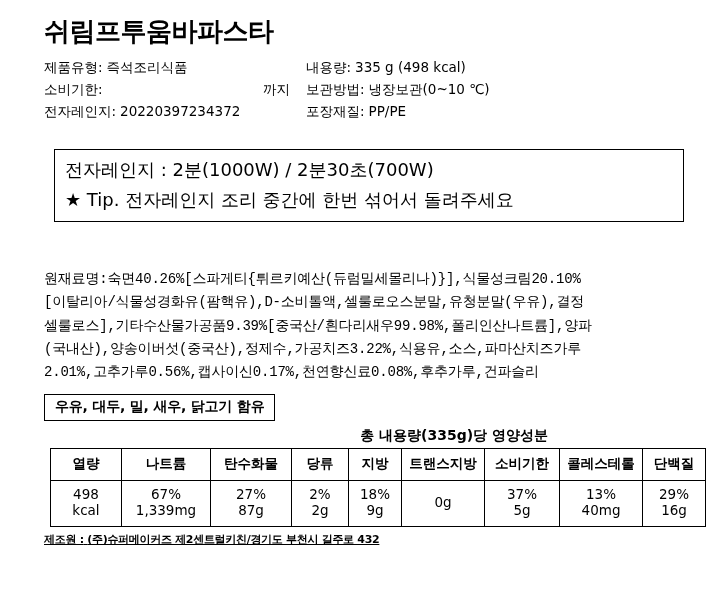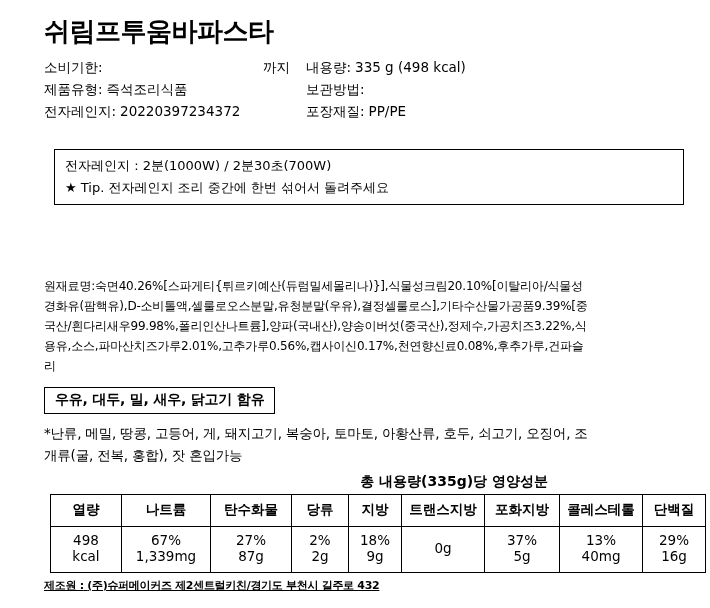--- a/index.html
+++ b/index.html
@@ -59,31 +59,32 @@
     width: 246px;
   }
 
   
   .cook-box {
     border: 1.6px solid #000;
     padding: 5px 10px 6px 10px;
     margin: 26px 0 0 10px;
     width: 630px;
     box-sizing: border-box;
-    font-size: 13px;
+    font-size: 18px;
     line-height: 1.68;
   }
 
   
   .ingredients {
-    margin-top: 72px;
-    font-size: 12px;
+    margin-top: 46px;
+    font-size: 14px;
     line-height: 1.66;
     letter-spacing: -0.2px;
     word-break: break-all;
+    font-family: Liberation Mono, monospace;
   }
   .allergen-box {
     display: inline-block;
     border: 1.6px solid #000;
     padding: 3px 10px 4px 10px;
     margin-top: 10px;
     font-size: 14px;
     font-weight: bold;
     letter-spacing: -0.2px;
   }
@@ -143,71 +144,71 @@
 </style>
 </head>
 <body>
 
 <div class="page">
 
   <div class="product-title">쉬림프투움바파스타</div>
 
   <div class="info-block">
     <div class="info-col-left">
+      <div class="info-row">
+        <span class="info-label">제품유형:</span>
+        <span class="info-value">즉석조리식품</span>
+      </div>
       <div class="info-row info-row-expiry">
         <span class="info-label">소비기한:</span>
         <span class="info-value">까지</span>
       </div>
       <div class="info-row">
-        <span class="info-label">제품유형:</span>
-        <span class="info-value">즉석조리식품</span>
-      </div>
-      <div class="info-row">
         <span class="info-label">전자레인지:</span>
         <span class="info-value">20220397234372</span>
       </div>
     </div>
     <div class="info-col-right">
       <div class="info-row">
         <span class="info-label">내용량:</span>
         <span class="info-value">335 g (498 kcal)</span>
       </div>
       <div class="info-row">
         <span class="info-label">보관방법:</span>
+        <span class="info-value">냉장보관(0~10 ℃)</span>
       </div>
       <div class="info-row">
         <span class="info-label">포장재질:</span>
         <span class="info-value">PP/PE</span>
       </div>
     </div>
   </div>
 
   <div class="cook-box">
     <div>전자레인지 : 2분(1000W) / 2분30초(700W)</div>
     <div>★ Tip. 전자레인지 조리 중간에 한번 섞어서 돌려주세요</div>
   </div>
 
   <div class="ingredients">원재료명:숙면40.26%[스파게티{튀르키예산(듀럼밀세몰리나)}],식물성크림20.10%[이탈리아/식물성경화유(팜핵유),D-소비톨액,셀룰로오스분말,유청분말(우유),결정셀룰로스],기타수산물가공품9.39%[중국산/흰다리새우99.98%,폴리인산나트륨],양파(국내산),양송이버섯(중국산),정제수,가공치즈3.22%,식용유,소스,파마산치즈가루2.01%,고추가루0.56%,캡사이신0.17%,천연향신료0.08%,후추가루,건파슬리</div>
 
   <div class="allergen-box">우유, 대두, 밀, 새우, 닭고기 함유</div>
 
-  <div class="may-contain">*난류, 메밀, 땅콩, 고등어, 게, 돼지고기, 복숭아, 토마토, 아황산류, 호두, 쇠고기, 오징어, 조개류(굴, 전복, 홍합), 잣 혼입가능</div>
 
   <div class="nutri-caption">총 내용량(335g)당 영양성분</div>
 
   <table class="nutri">
     <thead>
       <tr>
         <th style="width:70px">열량</th>
         <th style="width:88px">나트륨</th>
         <th style="width:80px">탄수화물</th>
         <th style="width:56px">당류</th>
         <th style="width:52px">지방</th>
         <th style="width:82px">트랜스지방</th>
-        <th style="width:74px">포화지방</th>
+        <th style="width:74px">소비기한</th>
         <th style="width:82px">콜레스테롤</th>
         <th style="width:62px">단백질</th>
       </tr>
     </thead>
     <tbody>
       <tr>
         <td>
           <span>498</span>
           <span>kcal</span>
         </td>

